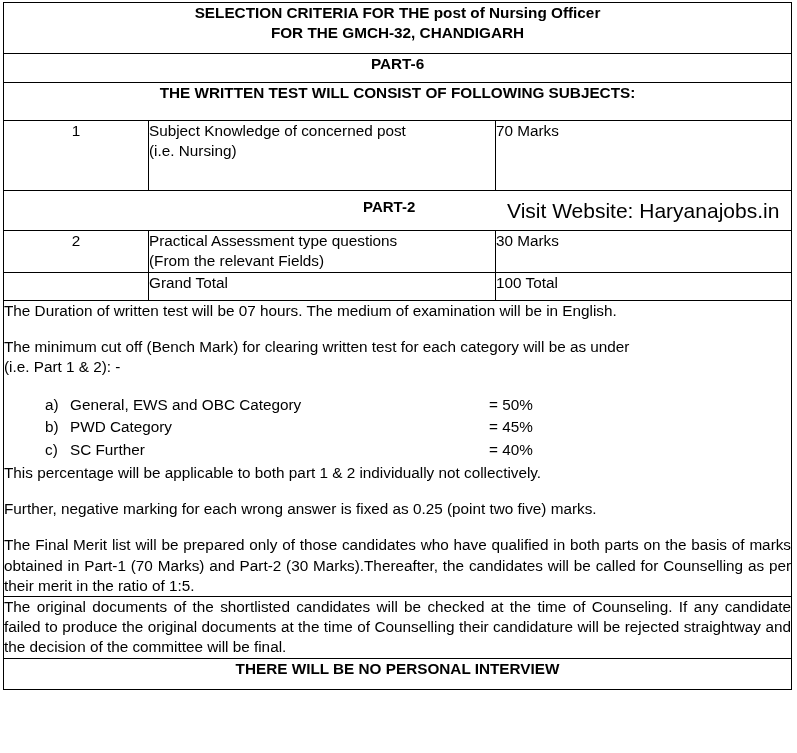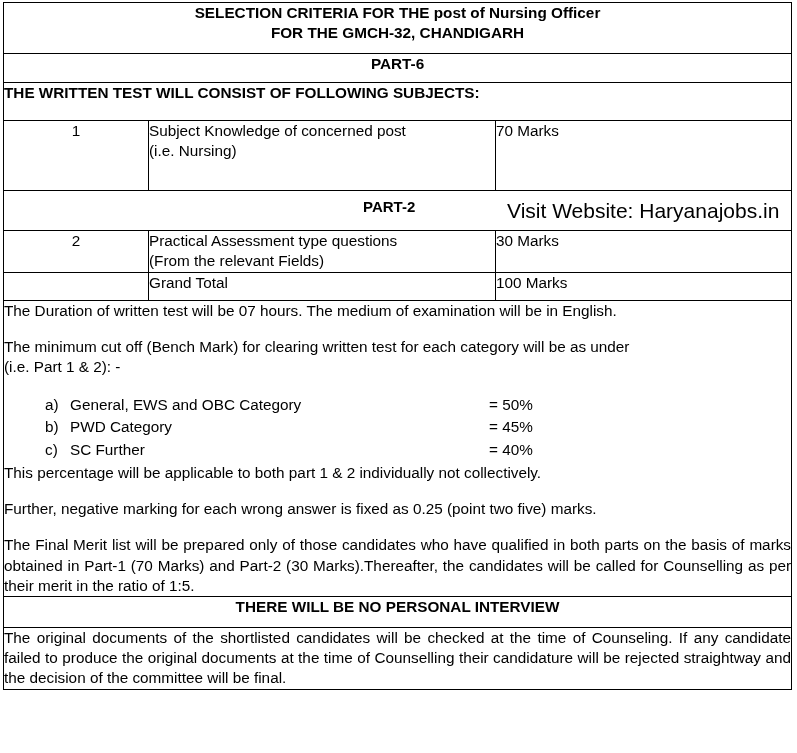--- a/index.html
+++ b/index.html
@@ -59,21 +59,21 @@
 
   .part-cell {
     text-align: center;
     font-weight: bold;
     font-size: 16.2px;
     padding: 4px 4px 0 4px;
     height: 29px;
   }
 
   .subjects-cell {
-    text-align: left;
+    text-align: center;
     font-weight: bold;
     font-size: 16.2px;
     padding: 5px 4px 0 4px;
     height: 38px;
   }
 
   
   .sr-cell {
     text-align: center;
     padding: 6px 4px 0 4px;
@@ -217,21 +217,21 @@
         <td class="desc-cell">
           <span class="title-line">Practical Assessment type questions</span>
           <span class="title-line">(From the relevant Fields)</span>
         </td>
         <td class="marks-cell">30 Marks</td>
       </tr>
 
       <tr class="row-short">
         <td class="sr-cell"></td>
         <td class="desc-cell">Grand Total</td>
-        <td class="marks-cell">100 Marks</td>
+        <td class="marks-cell">100 Total</td>
       </tr>
 
       <tr>
         <td class="body-cell" colspan="3">
           <p>The Duration of written test will be 07 hours.  The medium of examination will be in English.</p>
 
           <p>
             <span class="title-line">The minimum cut off (Bench Mark) for clearing written test for each category will be as under</span>
             <span class="title-line">(i.e. Part 1 &amp; 2): -</span>
           </p>
@@ -256,24 +256,24 @@
 
           <p>This percentage will be applicable to both part 1 &amp; 2 individually not collectively.</p>
 
           <p>Further, negative marking for each wrong answer is fixed as 0.25 (point two five) marks.</p>
 
           <p class="justify tight">The Final Merit list will be prepared only of those candidates who have qualified in both parts on the basis of marks obtained in Part-1 (70 Marks) and Part-2 (30 Marks).Thereafter, the candidates will be called for Counselling as per their merit in the ratio of 1:5.</p>
         </td>
       </tr>
 
       <tr>
-        <td class="footer-cell" colspan="3">THERE WILL BE NO PERSONAL INTERVIEW</td>
-      </tr>
-
-      <tr>
         <td class="body-cell" colspan="3">
           <p class="justify tight">The original documents of the shortlisted candidates will be checked at the time of Counseling. If any candidate failed to produce the original documents at the time of Counselling their candidature will be rejected straightway and the decision of the committee will be final.</p>
         </td>
+      </tr>
+
+      <tr>
+        <td class="footer-cell" colspan="3">THERE WILL BE NO PERSONAL INTERVIEW</td>
       </tr>
 
     </tbody>
   </table>
 </div>
 
 </body></html>

